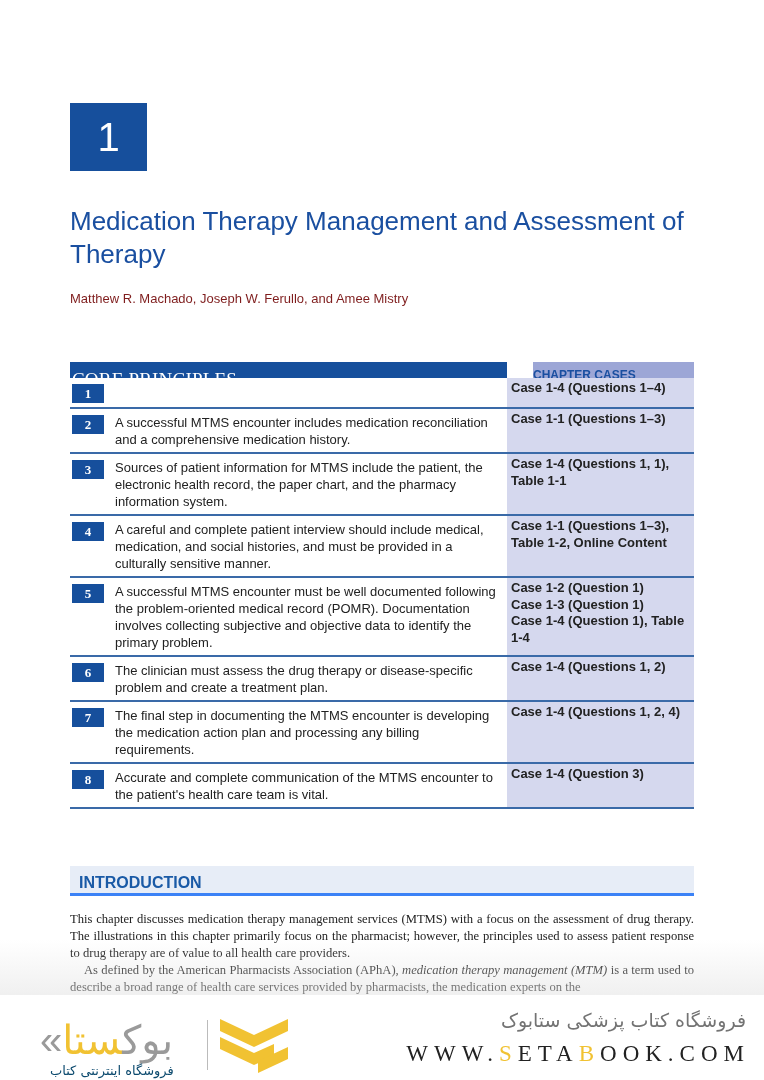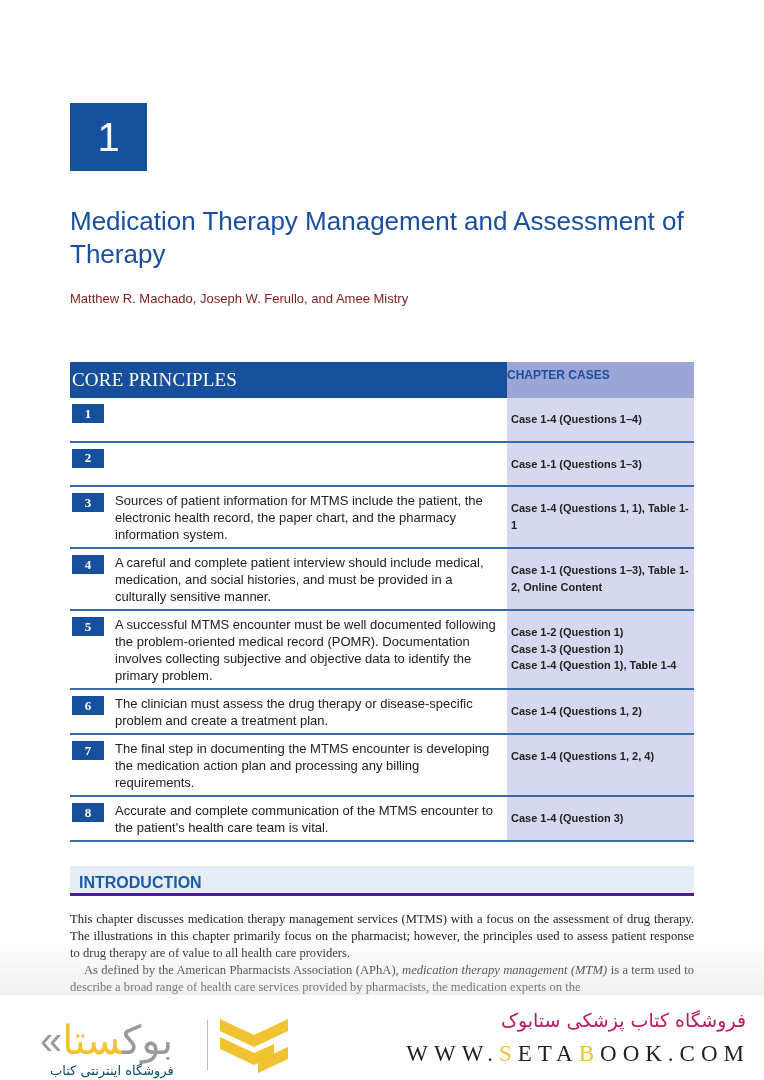--- a/index.html
+++ b/index.html
@@ -19,21 +19,21 @@
     color: #1a4fa0; font-size: 26px; line-height: 33px;
     font-family: "Liberation Sans", sans-serif;
   }
   .authors {
     position: absolute; left: 70px; top: 291px; font-size: 13px; color: #7f1d1d;
   }
   .cp-table {
     position: absolute; left: 70px; top: 362px; width: 624px;
     border-collapse: collapse;
   }
-  .cp-header { display: flex; height: 36px; }
+  .cp-header { display: flex; height: 16px; gap: 26px; }
   .cp-header .left {
     width: 437px; background: #164f9c; color: #fff;
     font-family: "Liberation Serif", serif; font-size: 19px;
     padding: 7px 0 0 2px; box-sizing: border-box; letter-spacing: 0.2px;
   }
   .cp-header .right {
     flex: 1; background: #9ca6d6; color: #1a4fa0; font-weight: bold;
     font-size: 12px; padding-top: 6px; box-sizing: border-box;
   }
   .cp-row { display: flex; border-bottom: 2px solid #3a6aa8; }
@@ -43,27 +43,27 @@
   .cp-row .num {
     width: 32px; height: 19px; background: #164f9c; color: #fff;
     font-family: "Liberation Serif", serif; font-weight: bold; font-size: 13px;
     display: flex; align-items: center; justify-content: center; flex-shrink: 0;
     margin-top: 1px;
   }
   .cp-row .text {
     margin-left: 11px; font-size: 13px; line-height: 17px; color: #222;
   }
   .cp-row .right {
-    flex: 1; background: #d5d8ee; padding: 13px 4px; box-sizing: border-box;
-    font-size: 11px; line-height: 16.5px; color: #222; font-weight: bold;
+    flex: 1; background: #d5d8ee; padding: 2px 4px; box-sizing: border-box;
+    font-size: 13px; line-height: 16.5px; color: #222; font-weight: bold;
   }
   .cp-row .right div { font-weight: bold; }
   .intro-bar {
     position: absolute; left: 70px; top: 866px; width: 624px; height: 30px;
-    background: #e7edf7; border-bottom: 3px solid #4c1d95; box-sizing: border-box;
+    background: #e7edf7; border-bottom: 3px solid #3b82f6; box-sizing: border-box;
   }
   .intro-bar span {
     position: absolute; left: 9px; top: 8px; color: #1a5aa6; font-weight: bold; font-size: 16px;
   }
   .intro-text {
     position: absolute; left: 70px; top: 911px; width: 624px;
     font-family: "Liberation Serif", serif; font-size: 12.6px; line-height: 17px;
     color: #222; text-align: justify;
   }
   .intro-text p { margin: 0; }
@@ -81,21 +81,21 @@
     color: #f1c232; letter-spacing: -2px;
   }
   .logo-latin .grey { color: #9a9a9a; }
   .logo-fa {
     position: absolute; left: 50px; top: 68px; font-size: 13px; color: #0c4a6e;
     font-family: "DejaVu Sans", sans-serif; direction: rtl;
   }
   .logo-divider { position: absolute; left: 207px; top: 25px; width: 1px; height: 50px; background: #bbb; }
   .logo-emblem { position: absolute; left: 218px; top: 22px; }
   .site-fa {
-    position: absolute; right: 18px; top: 14px; font-size: 19px; color: #be185d;
+    position: absolute; right: 18px; top: 14px; font-size: 19px; color: #737373;
     font-family: "DejaVu Sans", sans-serif; direction: rtl;
   }
   .site-url {
     position: absolute; right: 14px; top: 46px; font-size: 23px; color: #222;
     letter-spacing: 6px; font-family: Liberation Serif, serif;
   }
   .site-url .hl { color: #f1c232; }
 </style>
 </head>
 <body>
@@ -116,20 +116,21 @@
         <div class="left">
        <div class="num">1</div>
      </div>
      <div class="right">
           <div>Case 1-4 (Questions 1–4)</div>
         </div>
       </div>
       <div class="cp-row">
         <div class="left">
        <div class="num">2</div>
+       <div class="text">A successful MTMS encounter includes medication reconciliation and a comprehensive medication history.</div>
      </div>
      <div class="right">
           <div>Case 1-1 (Questions 1–3)</div>
         </div>
       </div>
       <div class="cp-row">
         <div class="left">
        <div class="num">3</div>
        <div class="text">Sources of patient information for MTMS include the patient, the electronic health record, the paper chart, and the pharmacy information system.</div>
      </div>

